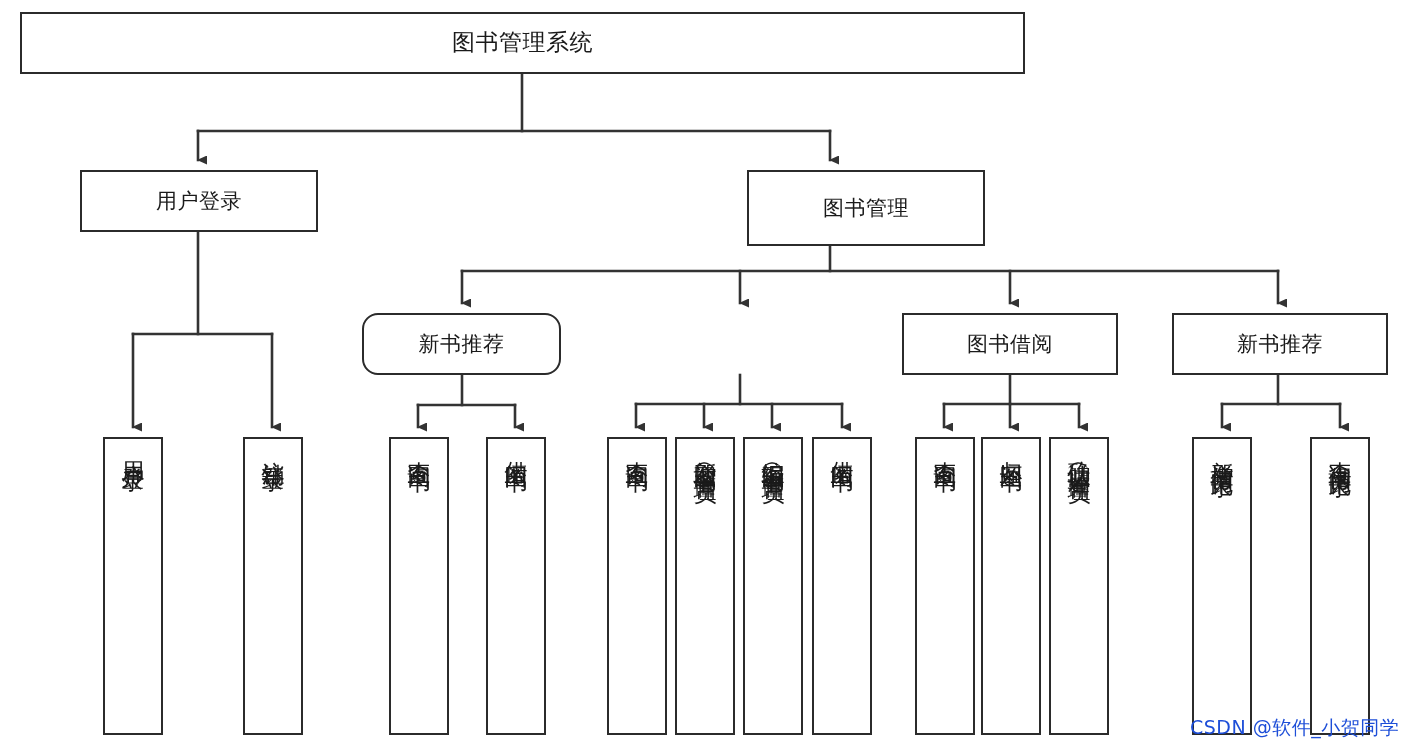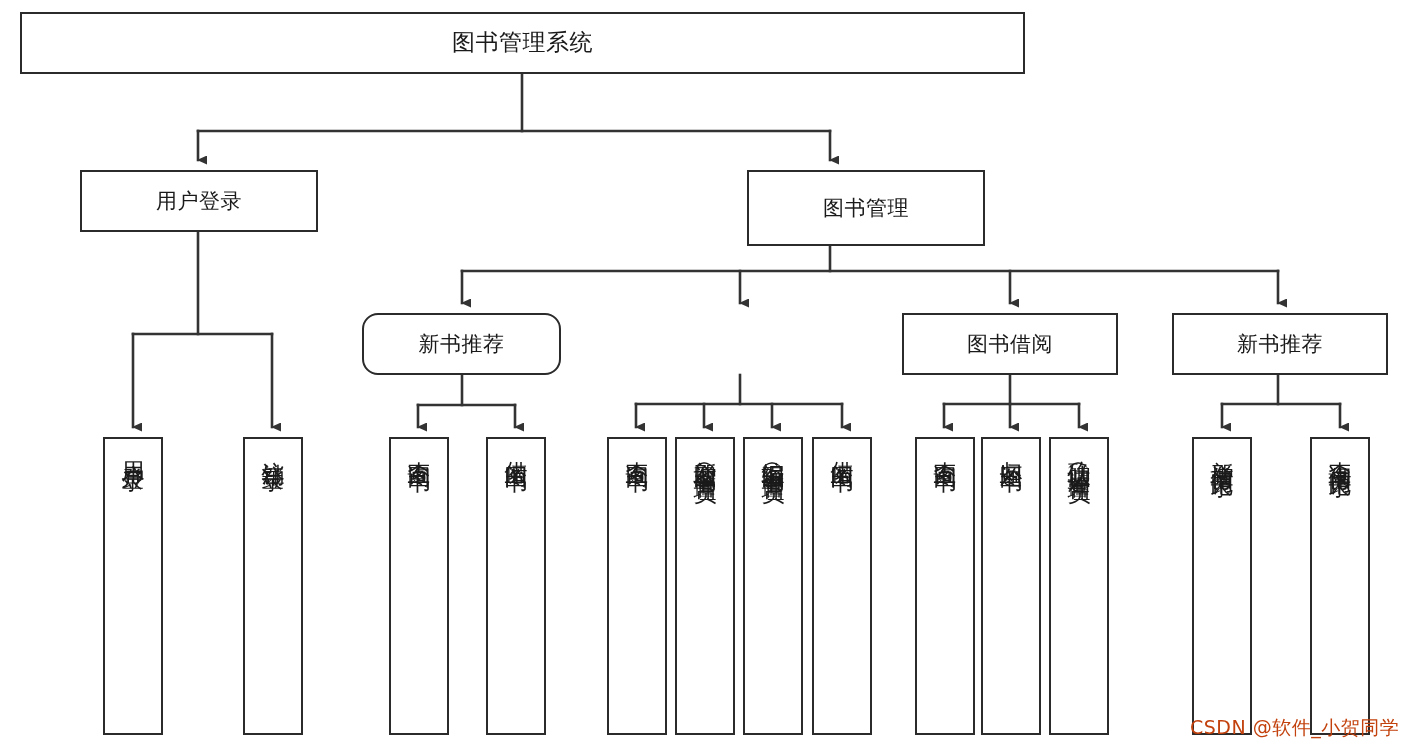--- a/index.html
+++ b/index.html
@@ -54,21 +54,21 @@
     text-orientation: upright;
     font-size: 23px;
     letter-spacing: 3px;
     line-height: 1;
   }
   .node.root .label {
     font-size: 23px;
   }
   .watermark {
     position: absolute;
-    color: #c2410c;
+    color: #1d4ed8;
     font-size: 19px;
     letter-spacing: 0.5px;
     white-space: nowrap;
     user-select: none;
   }
 </style>
 </head>
 <body>
 
 <div id="canvas">

